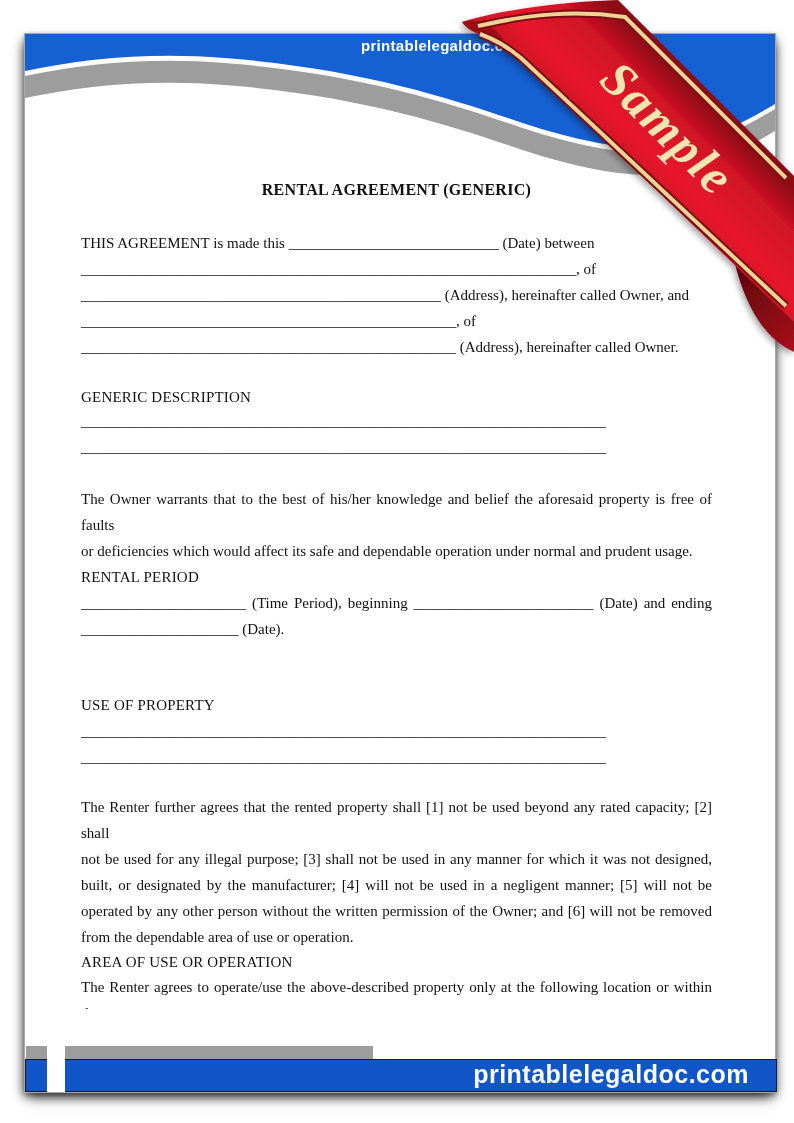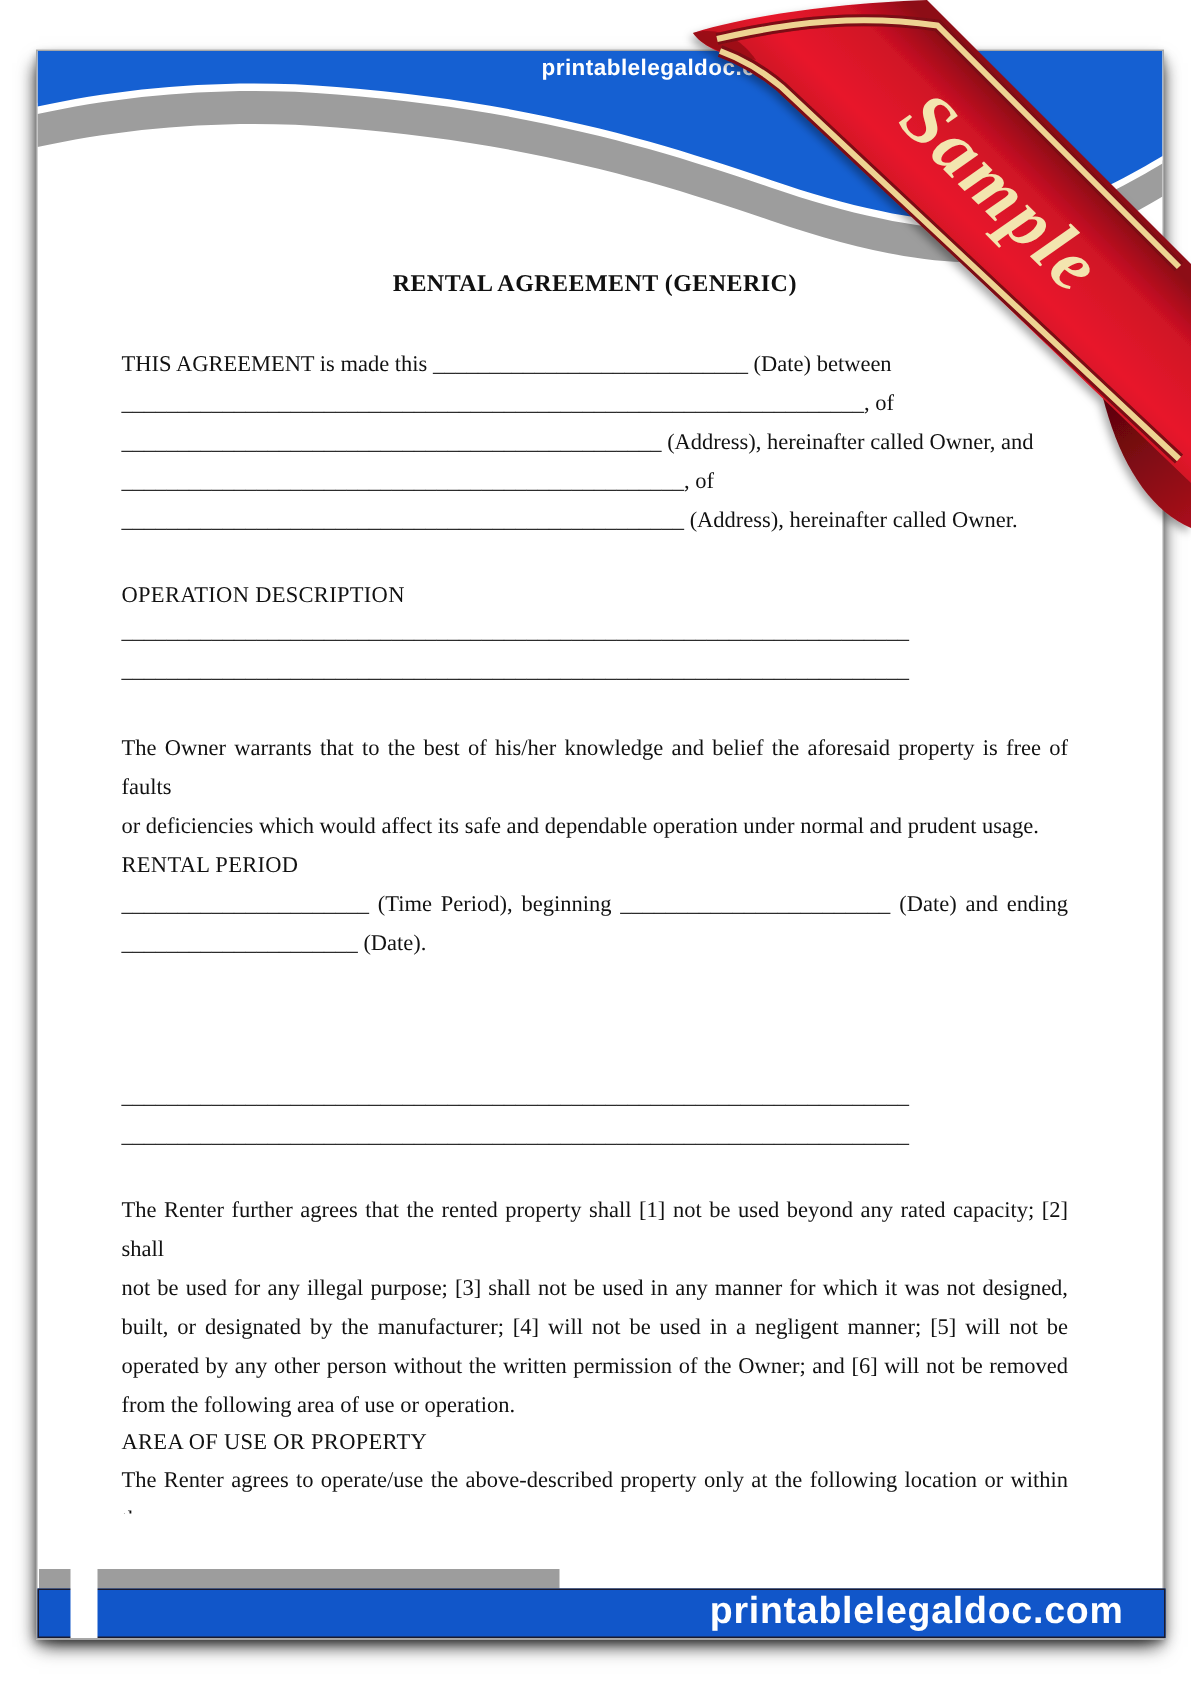--- a/index.html
+++ b/index.html
@@ -62,51 +62,52 @@
       <div class="blk title" style="top:143px">RENTAL AGREEMENT (GENERIC)</div>
 
       <div class="blk" style="top:196px">
         <div class="ln">THIS AGREEMENT is made this ____________________________ (Date) between</div>
         <div class="ln">__________________________________________________________________, of</div>
         <div class="ln">________________________________________________ (Address), hereinafter called Owner, and</div>
         <div class="ln">__________________________________________________, of</div>
         <div class="ln">__________________________________________________ (Address), hereinafter called Owner.</div>
       </div>
 
-      <div class="blk hd" style="top:350px">OPERATION DESCRIPTION</div>
+      <div class="blk hd" style="top:350px">GENERIC DESCRIPTION</div>
       <div class="blk" style="top:374px">
         <div class="ln">______________________________________________________________________</div>
         <div class="ln">______________________________________________________________________</div>
       </div>
 
       <div class="blk hd" style="top:530px">RENTAL PERIOD</div>
 
       <div class="blk" style="top:452px">
         <div class="lnw j">The Owner warrants that to the best of his/her knowledge and belief the aforesaid property is free of faults</div>
         <div class="lnw">or deficiencies which would affect its safe and dependable operation under normal and prudent usage.</div>
       </div>
       <div class="blk" style="top:556px">
         <div class="lnw j">______________________ (Time Period), beginning ________________________ (Date) and ending</div>
         <div class="ln">_____________________ (Date).</div>
       </div>
 
+      <div class="blk hd" style="top:658px">USE OF PROPERTY</div>
       <div class="blk" style="top:684px">
         <div class="ln">______________________________________________________________________</div>
         <div class="ln">______________________________________________________________________</div>
       </div>
 
       <div class="blk" style="top:760px">
         <div class="lnw j">The Renter further agrees that the rented property shall [1] not be used beyond any rated capacity; [2] shall</div>
         <div class="lnw j">not be used for any  illegal purpose; [3] shall not be used in any manner for which it was not designed,</div>
         <div class="lnw j">built, or designated by the manufacturer; [4] will not be used in a negligent manner; [5] will not be</div>
         <div class="lnw j">operated by any other person without the written permission of the Owner; and [6] will not be removed</div>
-        <div class="lnw">from the following area of use or operation.</div>
+        <div class="lnw">from the dependable area of use or operation.</div>
       </div>
 
-      <div class="blk hd" style="top:915px">AREA OF USE OR PROPERTY</div>
+      <div class="blk hd" style="top:915px">AREA OF USE OR OPERATION</div>
       <div class="blk" style="top:940px">
         <div class="lnw j">The Renter agrees to operate/use the above-described property only at the following location or within the</div>
 
       </div>
     </div>
 
     <div class="foot-gray"></div>
     <div class="foot-blue"></div>
     <div class="foot-notch"></div>
     <div class="site-bottom">printablelegaldoc.com</div>

